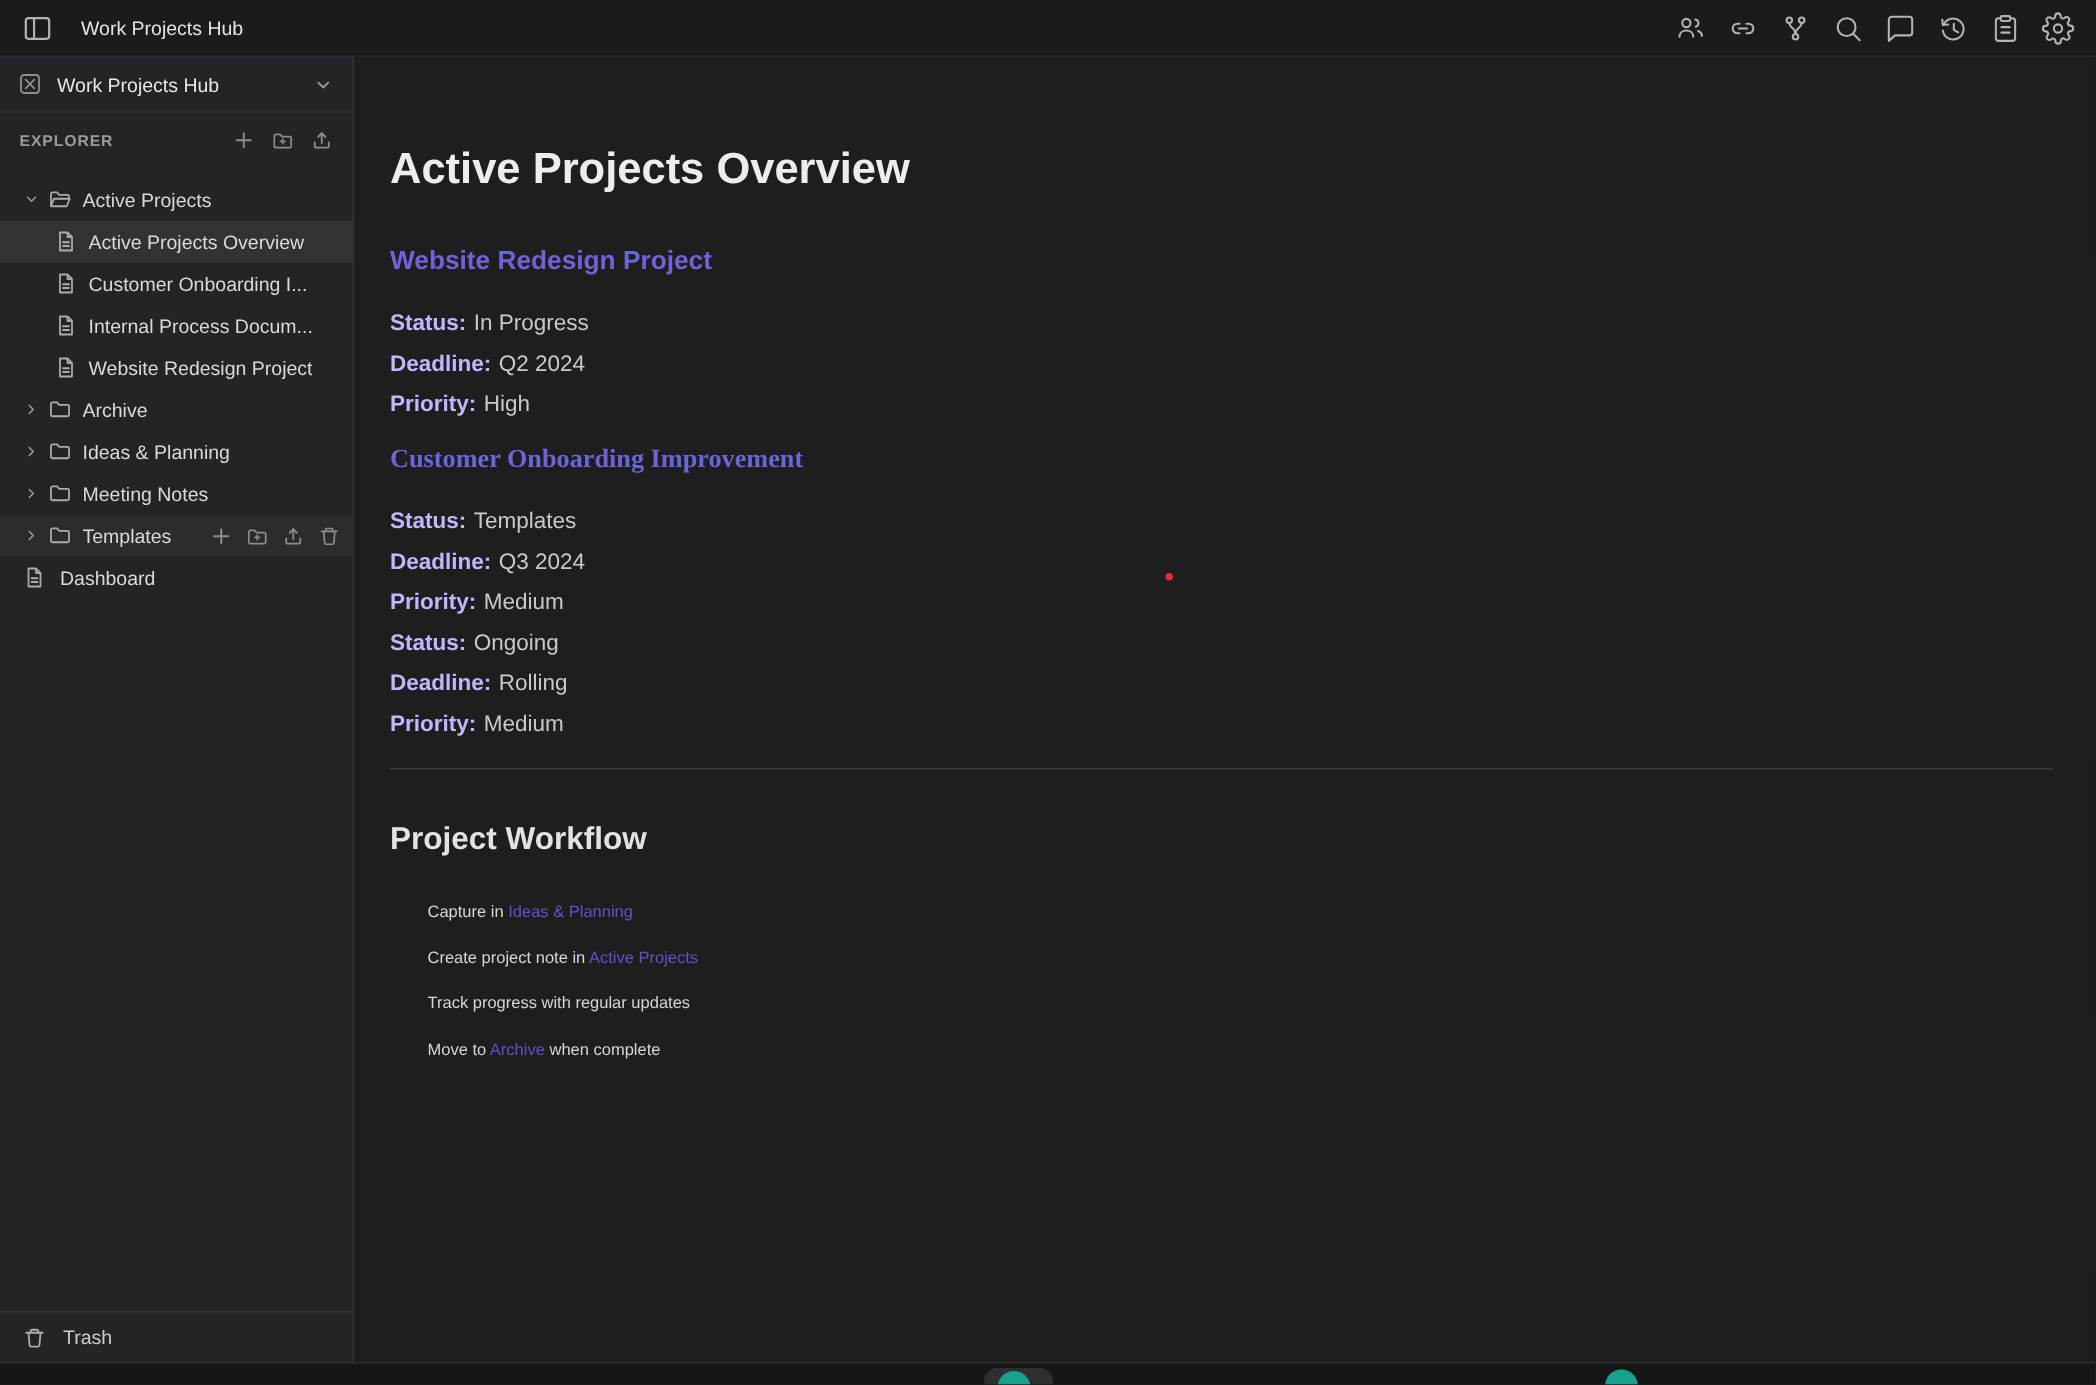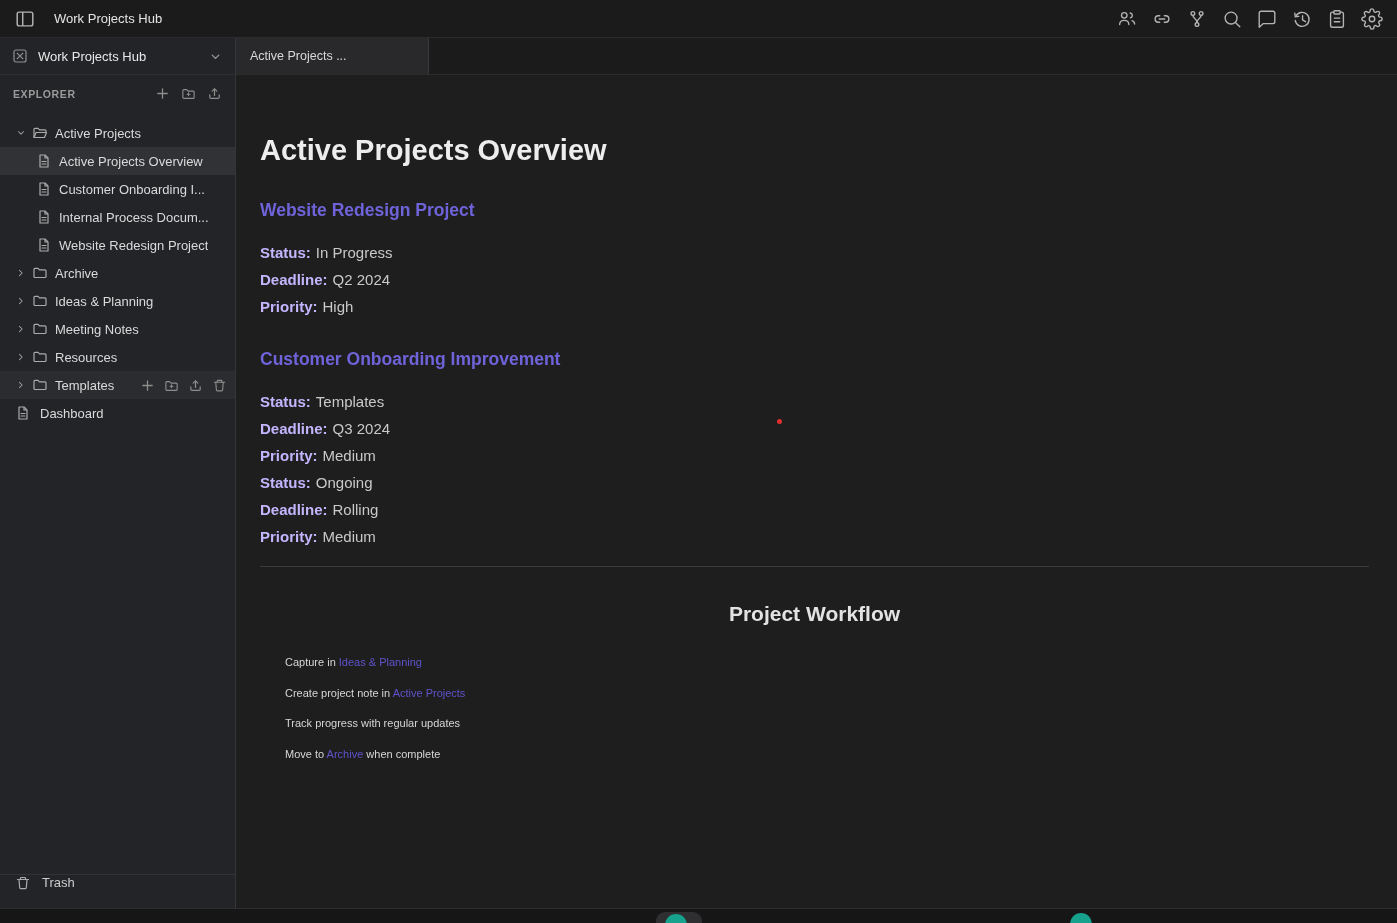--- a/index.html
+++ b/index.html
@@ -50,42 +50,42 @@
     margin:0 7px 0 5px; flex:0 0 auto; }
   .tree-label { white-space:nowrap; overflow:hidden; }
   .row-actions { margin-left:auto; display:flex; gap:9px; color:#8d8d8d; }
   .pl-folder { padding-left:15px; }
   .pl-doc    { padding-left:31px; }
   .pl-root   { padding-left:15px; }
   .root-doc-ico { margin-left:0; }
 
   .sidebar-spacer { flex:1; }
   .trash-row { flex:0 0 34px; border-top:1px solid #323337; display:flex;
-    gap:11px; padding:0 15px; font-size:13px; color:#cdcdcd; cursor:pointer; }
+    align-items:center; gap:11px; padding:0 15px; font-size:13px; color:#cdcdcd; cursor:pointer; }
   .trash-row .tree-ico { margin:0; }
 
   
   .main { flex:1; display:flex; flex-direction:column; min-width:0; background:#1e1e1f; }
   .tabbar { flex:0 0 37px; background:#1b1b1c; border-bottom:1px solid #2b2b2d; display:flex; }
   .tab {
     width:193px; background:#29292b; border-right:1px solid #3a3a3d;
     display:flex; align-items:center; padding:0 14px;
     font-size:12.5px; color:#d8d8d8; cursor:pointer;
   }
   .content { flex:1; position:relative; overflow:hidden; padding:58px 28px 0 24px; }
 
   .doc-title { font-size:29px; line-height:34px; font-weight:700; color:#ededed; }
   .h2 { font-size:21px; line-height:26px; font-weight:700; color:#e3e3e3; margin-top:41px; }
   .project-title { font-size:17.5px; line-height:22px; font-weight:700;
     color:#6f63da; margin:32px 0 18px; cursor:pointer; }
-  .project + .project .project-title { margin-top:28px; }
+  .project + .project .project-title { margin-top:11px;font-family:Liberation Serif, serif; }
   .meta-line { font-size:15px; line-height:27px; color:#c9c9c9; }
   .meta-label { font-weight:700; color:#c4b5fd; margin-right:5px; }
   .divider { border:none; border-top:1px solid #3b3b3e; margin:16px 0 0; }
-  .h2-workflow { margin-top:34px;text-align:center; }
+  .h2-workflow { margin-top:34px; }
   .workflow { margin-top:20px; }
   .workflow-item { font-size:11px; line-height:30.5px; color:#d6d6d6; padding-left:25px; }
   .inline-link { color:#5f53cc; text-decoration:none; cursor:pointer; }
 
   .presence-dot { position:absolute; left:541px; top:344px; width:5px; height:5px;
     border-radius:50%; background:#e12f2f; }
 
   
   .bottombar { flex:0 0 15px; background:#161617; border-top:1px solid #2e2e30;
     position:relative; overflow:hidden; }
@@ -309,33 +309,20 @@
               </svg>
           </span>
           <span class="tree-ico">
             <svg viewBox="0 0 16 16" fill="none" stroke="currentColor" stroke-width="1.2" stroke-linejoin="round">
                 <path d="M2 4.3a1 1 0 0 1 1-1h3l1.5 1.6H13a1 1 0 0 1 1 1v5.6a1 1 0 0 1-1 1H3a1 1 0 0 1-1-1z"></path>
               </svg>
           </span>
           <span class="tree-label">Meeting Notes</span>
         </div>
 
-        <div class="tree-row pl-folder">
-          <span class="chev">
-            <svg viewBox="0 0 16 16" fill="none" stroke="currentColor" stroke-width="1.4" stroke-linecap="round" stroke-linejoin="round">
-                <polyline points="6 4.5 9.5 8 6 11.5"></polyline>
-              </svg>
-          </span>
-          <span class="tree-ico">
-            <svg viewBox="0 0 16 16" fill="none" stroke="currentColor" stroke-width="1.2" stroke-linejoin="round">
-                <path d="M2 4.3a1 1 0 0 1 1-1h3l1.5 1.6H13a1 1 0 0 1 1 1v5.6a1 1 0 0 1-1 1H3a1 1 0 0 1-1-1z"></path>
-              </svg>
-          </span>
-          <span class="tree-label">Resources</span>
-        </div>
 
         <div class="tree-row pl-folder hovered">
           <span class="chev">
             <svg viewBox="0 0 16 16" fill="none" stroke="currentColor" stroke-width="1.4" stroke-linecap="round" stroke-linejoin="round">
                 <polyline points="6 4.5 9.5 8 6 11.5"></polyline>
               </svg>
           </span>
           <span class="tree-ico">
             <svg viewBox="0 0 16 16" fill="none" stroke="currentColor" stroke-width="1.2" stroke-linejoin="round">
                 <path d="M2 4.3a1 1 0 0 1 1-1h3l1.5 1.6H13a1 1 0 0 1 1 1v5.6a1 1 0 0 1-1 1H3a1 1 0 0 1-1-1z"></path>
@@ -393,25 +380,20 @@
               <path d="M5.5 4.5V3.2a.7.7 0 0 1 .7-.7h3.6a.7.7 0 0 1 .7.7v1.3"></path>
               <path d="M4 4.5l.7 8.3a1 1 0 0 0 1 .9h4.6a1 1 0 0 0 1-.9l.7-8.3"></path>
             </svg>
         </span>
         <span>Trash</span>
       </div>
     </div>
 
     <div class="main">
 
-      <div class="tabbar">
-        <div class="tab">
-          <span>Active Projects ...</span>
-        </div>
-      </div>
 
       <div class="content">
 
         <div class="doc-title">Active Projects Overview</div>
 
 
         <div class="project">
           <div class="project-title">Website Redesign Project</div>
           <div class="meta-line"><span class="meta-label">Status:</span><span>In Progress</span></div>
           <div class="meta-line"><span class="meta-label">Deadline:</span><span>Q2 2024</span></div>

